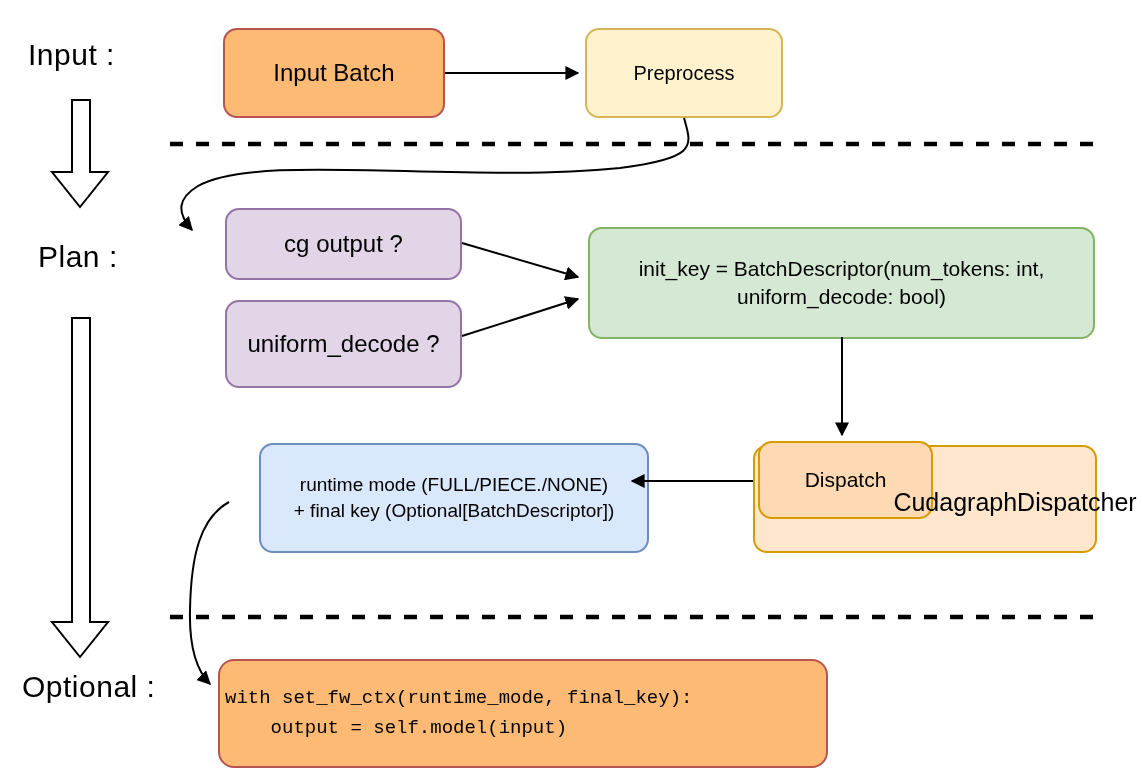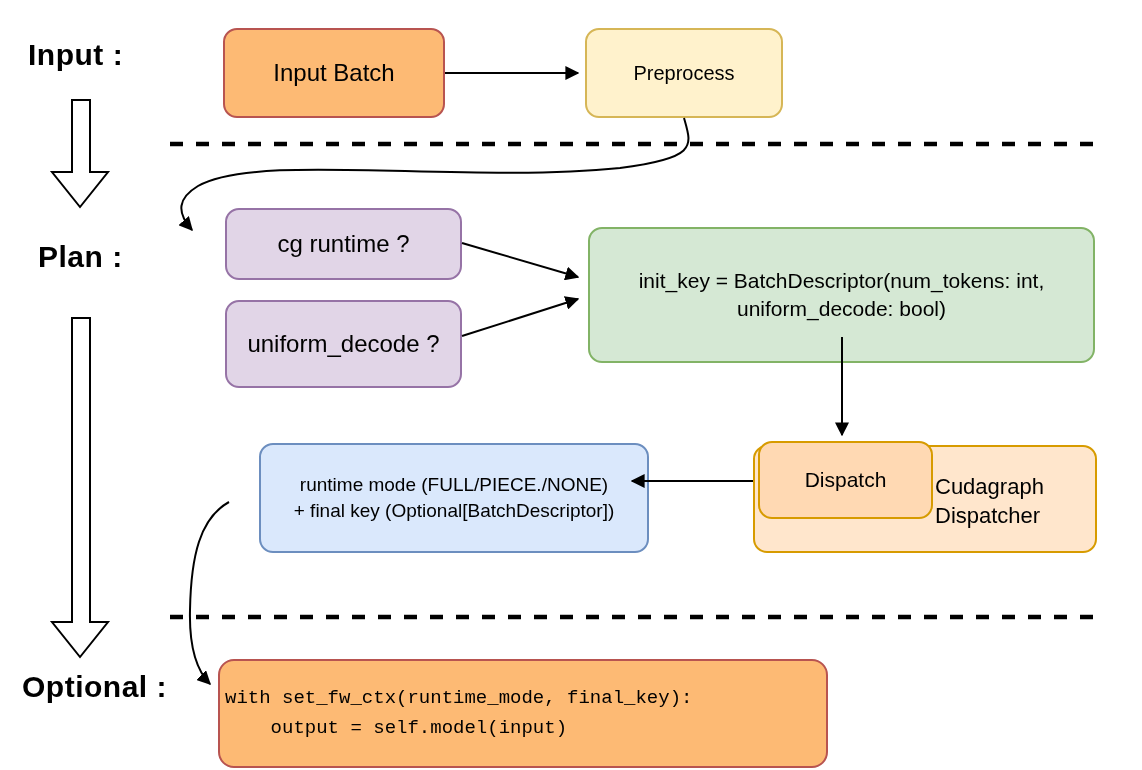--- a/index.html
+++ b/index.html
@@ -1,44 +1,44 @@
 <!DOCTYPE html>
 <html><head>
 <meta charset="utf-8">
 <style>
   html,body{margin:0;padding:0;background:#ffffff;}
   #canvas{
     position:relative;width:1142px;height:770px;background:#ffffff;overflow:hidden;
     font-family:"Liberation Sans", sans-serif;color:#000;
   }
-  .stage-label{position:absolute;font-weight:bold;font-size:30px;letter-spacing:0.5px;}
+  .stage-label{position:absolute;font-weight:normal;font-size:30px;letter-spacing:0.5px;}
   .node{
     position:absolute;display:flex;flex-direction:column;align-items:center;justify-content:center;
     border:2px solid;border-radius:14px;text-align:center;line-height:1.35;box-sizing:border-box;
   }
   .node span{display:block;}
   .red    {background:#fdba74;border-color:#B85450;}
   .yellow {background:#FFF2CC;border-color:#D6B656;}
   .purple {background:#E1D5E7;border-color:#9673A6;}
   .green  {background:#D5E8D4;border-color:#82B366;}
   .orange-light{background:#FFE6CC;border-color:#D79B00;}
   .orange-dark {background:#FFD9B3;border-color:#D79B00;}
   .blue   {background:#DAE8FC;border-color:#6C8EBF;}
 
   #input-batch   {left:223px;top:28px;width:222px;height:90px;font-size:24px;}
   #preprocess    {left:585px;top:28px;width:198px;height:90px;font-size:20px;}
   #cg-padding    {left:225px;top:208px;width:237px;height:72px;font-size:24px;}
   #uniform-decode{left:225px;top:300px;width:237px;height:88px;font-size:24px;}
-  #init-key      {left:588px;top:227px;width:507px;height:136px;font-size:21px;z-index:1;}
+  #init-key      {left:588px;top:227px;width:507px;height:112px;font-size:21px;z-index:1;}
   #cudagraph-outer{left:753px;top:445px;width:344px;height:108px;z-index:1;}
   #dispatch-inner{left:758px;top:441px;width:175px;height:78px;font-size:21px;z-index:2;}
   #dispatcher-label{
     position:absolute;left:935px;top:462px;width:160px;height:80px;z-index:2;
-    display:flex;flex-direction:column;align-items:flex-start;justify-content:center;
-    font-size:22px;line-height:1.3;text-align:center;
+    display:flex;align-items:center;justify-content:center;
+    font-size:25px;line-height:1.3;text-align:center;
   }
   #runtime-mode  {left:230px;top:443px;width:390px;height:110px;font-size:19px;z-index:1;margin-left:29px;}
   #execute-code  {
     left:218px;top:643px;width:610px;height:109px;z-index:1;
     align-items:flex-start;justify-content:center;
     font-family:"Liberation Mono", monospace;font-size:19px;line-height:1.55;
     padding-left:5px;text-align:left;border-radius:16px;margin-top:16px;
   }
   #execute-code span{white-space:pre;}
   #label-input  {left:28px;top:38px;}
@@ -58,21 +58,21 @@
 
   <div class="node red" id="input-batch">
     <span>Input Batch</span>
   </div>
 
   <div class="node yellow" id="preprocess">
     <span>Preprocess</span>
   </div>
 
   <div class="node purple" id="cg-padding">
-    <span>cg runtime ?</span>
+    <span>cg output ?</span>
   </div>
 
   <div class="node purple" id="uniform-decode">
     <span>uniform_decode ?</span>
   </div>
 
   <div class="node green" id="init-key">
     <span>init_key = BatchDescriptor(num_tokens: int,</span>
     <span>uniform_decode: bool)</span>
   </div>

